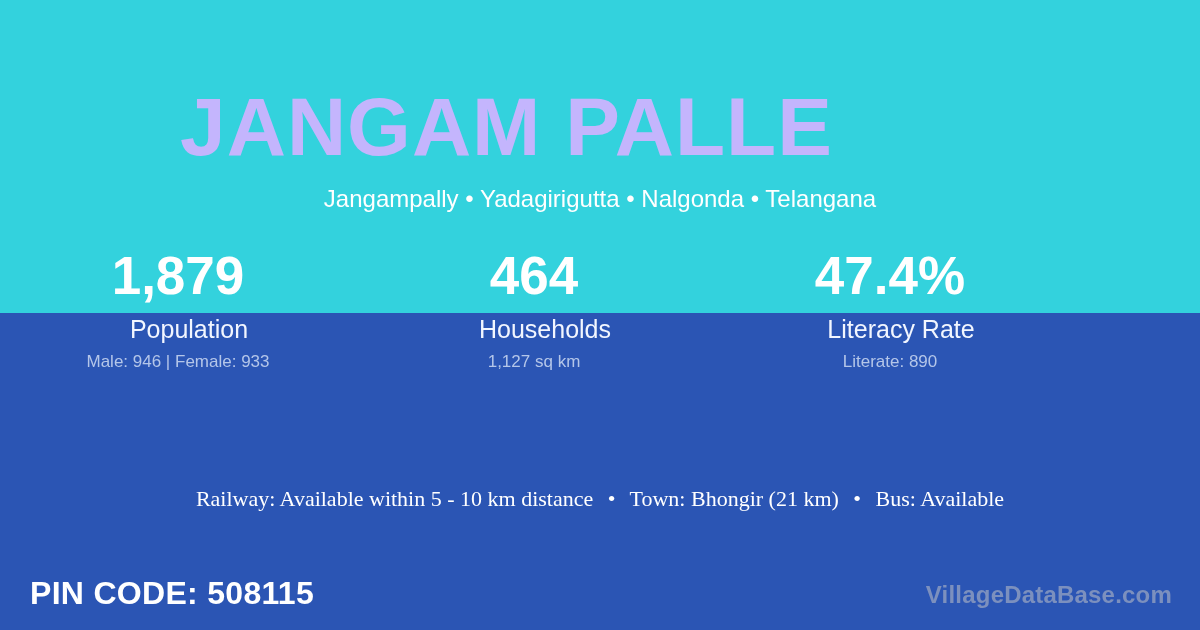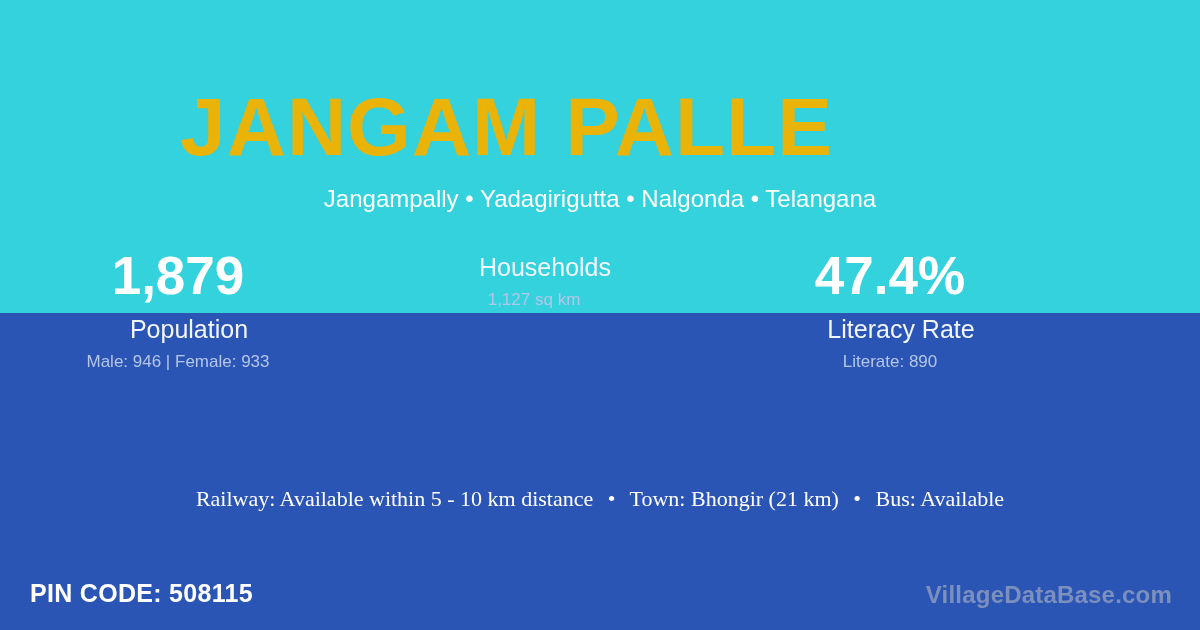--- a/index.html
+++ b/index.html
@@ -27,21 +27,21 @@
     background:#2b55b4;
   }
 
   
   #title{
     position:absolute; left:0; top:84px; width:1013px;
     text-align:center;
     font-size:82px;
     font-weight:bold;
     letter-spacing:1px;
-    color:#eab308;
+    color:#c4b5fd;
     line-height:86px;
     white-space:nowrap;
   }
   #subtitle{
     position:absolute; left:0; top:182px; width:1200px;
     text-align:center;
     font-size:24px;
     font-weight:normal;
     color:#ffffff;
     line-height:34px;
@@ -89,21 +89,21 @@
     color:#ffffff;
     line-height:30px;
     white-space:nowrap;
     font-family:Liberation Serif, serif;
   }
   #info-line .sep{ padding:0 9px; }
 
   
   #pin-code{
     position:absolute; left:30px; top:577px;
-    font-size:25px;
+    font-size:32px;
     font-weight:bold;
     color:#ffffff;
     line-height:32px;
     letter-spacing:0.3px;
   }
   #brand{
     position:absolute; right:28px; top:580px;
     font-size:24px;
     font-weight:bold;
     color:#7c90be;
@@ -125,20 +125,21 @@
 
   <div id="stats">
 
     <div class="stat">
       <div class="stat-value">1,879</div>
       <div class="stat-label">Population</div>
       <div class="stat-sub">Male: 946 | Female: 933</div>
     </div>
 
     <div class="stat">
+      <div class="stat-value">464</div>
       <div class="stat-label">Households</div>
       <div class="stat-sub">1,127 sq km</div>
     </div>
 
     <div class="stat">
       <div class="stat-value">47.4%</div>
       <div class="stat-label">Literacy Rate</div>
       <div class="stat-sub">Literate: 890</div>
     </div>
 

